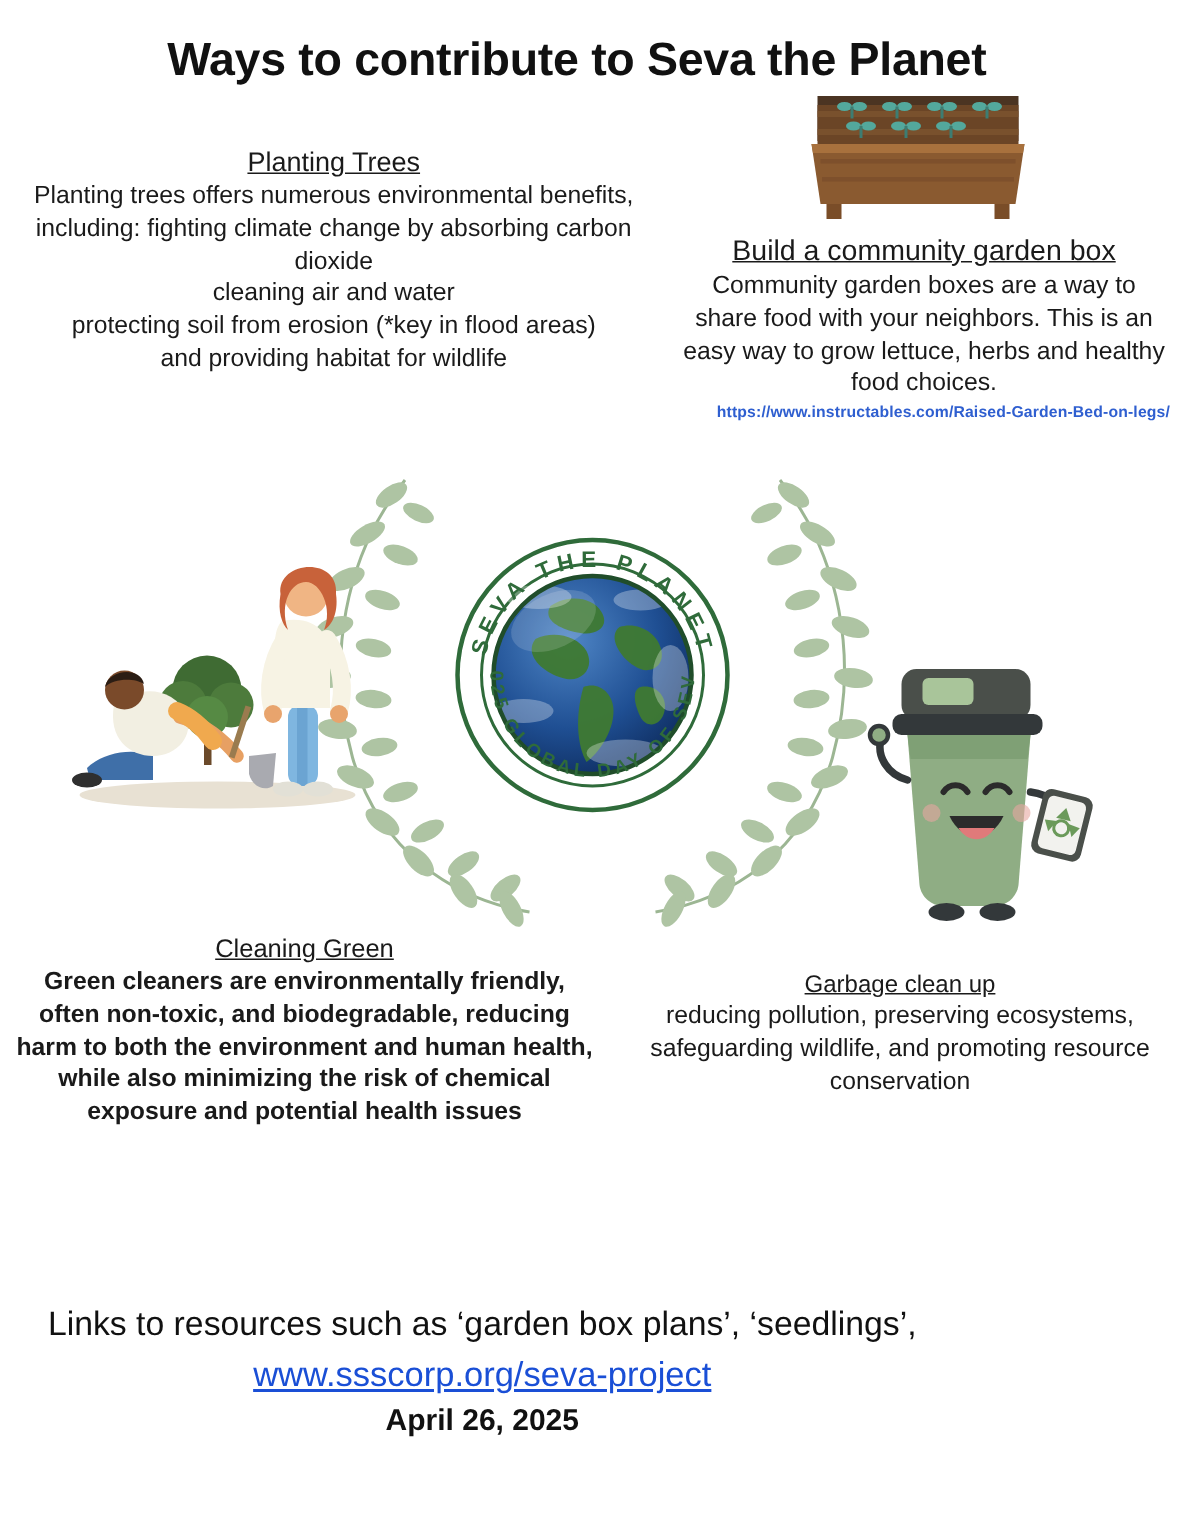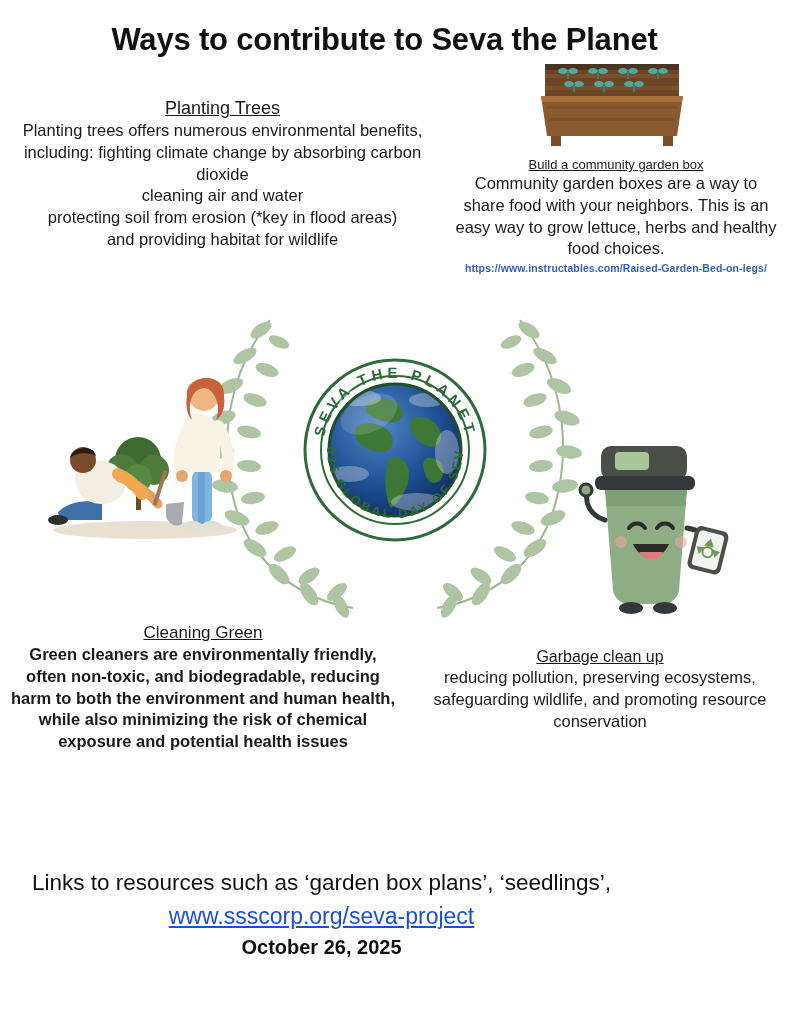--- a/index.html
+++ b/index.html
@@ -53,33 +53,33 @@
     text-align: center;
     color: #1a1a1a;
   }
   .block p.bold { font-weight: bold; }
   .block .link-small {
     display: block;
     margin-top: 2px;
     font-size: 10.5px;
     font-weight: bold;
     line-height: 1.25;
-    text-align: center;
+    text-align: right;
     color: #2f5fd0;
     text-decoration: none;
     letter-spacing: 0.1px;
   }
 
   
   #planting-trees { top: 98px; left: 0px; width: 445px; }
   #garden-box     { top: 157px; left: 452px; width: 328px; }
   #cleaning-green { top: 623px; left: 8px; width: 390px; }
   #garbage        { top: 648px; left: 430px; width: 340px; }
 
-  #garden-box h3  { font-size: 13px; }
+  #garden-box h3  { font-size: 19px; }
   #cleaning-green h3 { font-size: 17px; }
   #garbage h3 { font-size: 16px; }
 
   
   .footer {
     position: absolute;
     top: 868px;
     left: 0;
     width: 643px;
     text-align: center;
@@ -437,16 +437,16 @@
   </div>
 
   <div class="block" id="cleaning-green">
     <h3>Cleaning Green</h3>
     <p class="bold">Green cleaners are environmentally friendly, often non-toxic, and biodegradable, reducing harm to both the environment and human health, while also minimizing the risk of chemical exposure and potential health issues</p>
   </div>
 
   <div class="footer">
     <div class="line">Links to resources such as ‘garden box plans’, ‘seedlings’,</div>
     <a class="url" href="#">www.ssscorp.org/seva-project</a>
-    <div class="date">October 26, 2025</div>
+    <div class="date">April 26, 2025</div>
   </div>
 
 </div>
 
 </body></html>

